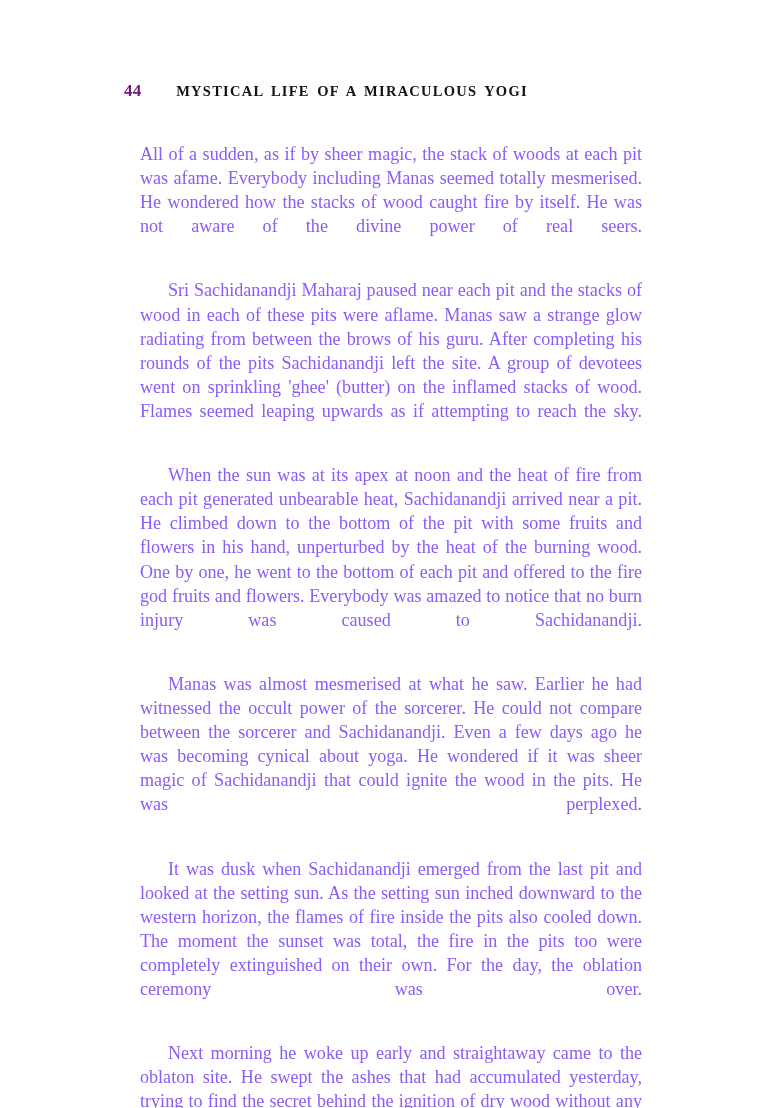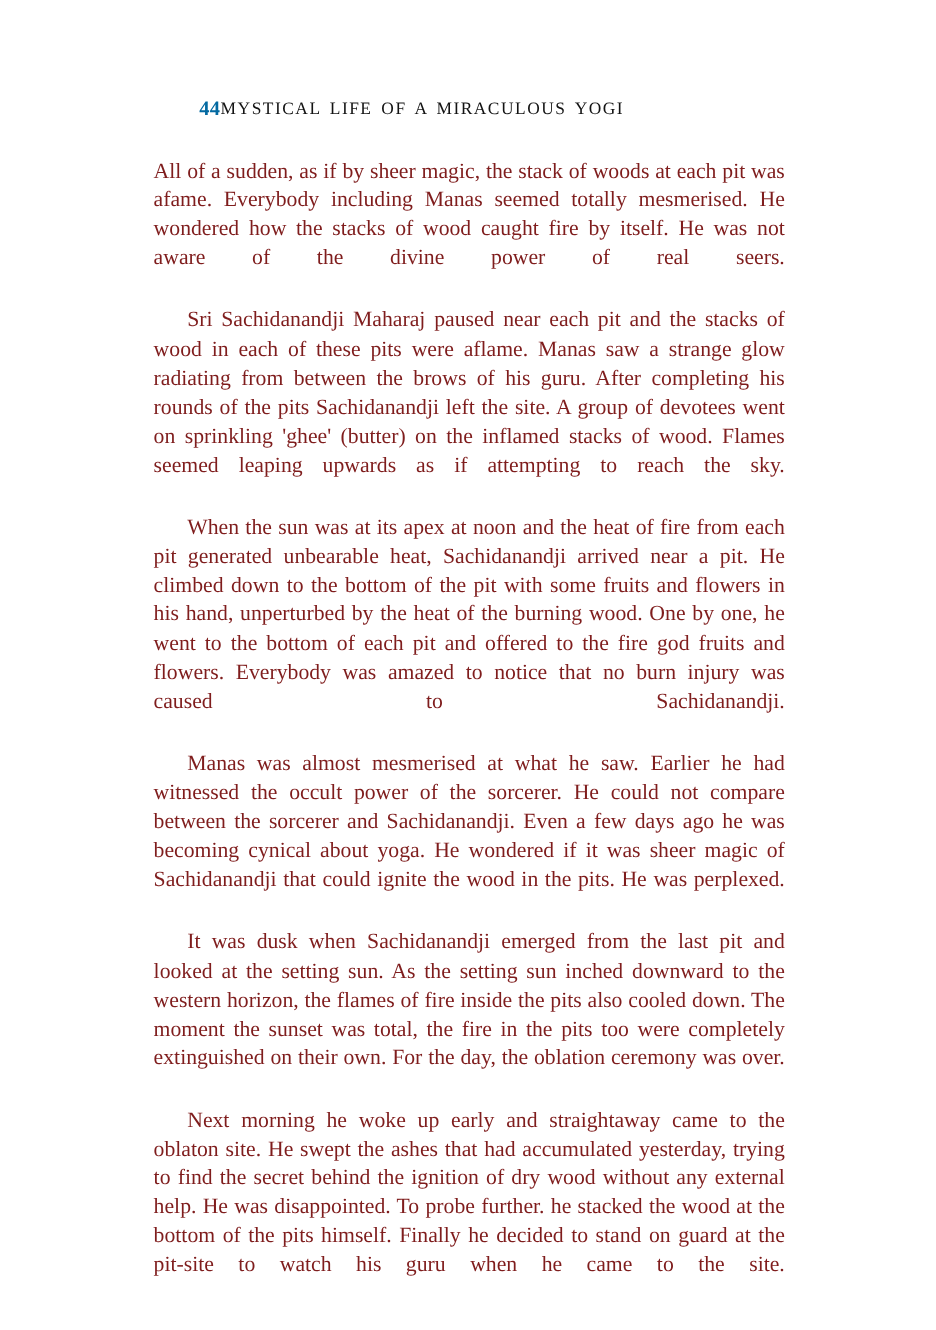--- a/index.html
+++ b/index.html
@@ -31,54 +31,53 @@
     width: 534px;
     height: 22px;
   }
   .folio {
     position: absolute;
     left: 0;
     top: 0;
     font-size: 17px;
     font-weight: 700;
     letter-spacing: 0.2px;
-    color: #0369a1;
+    color: #701a75;
     line-height: 22px;
-    margin-left: 42px;
   }
   .head-title {
     position: absolute;
     left: 0;
     right: 0;
     top: 0;
     text-align: center;
     font-size: 14.5px;
-    font-weight: 400;
+    font-weight: 700;
     letter-spacing: 1.25px;
     word-spacing: 2.5px;
     color: #131313;
     line-height: 22px;
     padding-right: 78px;
   }
 
   
   .body-copy {
     position: absolute;
     left: 124px;
     top: 126px;
     width: 534px;
   }
   .para {
-    margin: 4px;
+    margin: 16px;
     font-size: 18.1px;
     line-height: 24.1px;
     text-align: justify;
     text-justify: inter-word;
     text-indent: 28px;
-    color: #7f1d1d;
+    color: #8b5cf6;
     word-spacing: 0.2px;
     hyphens: none;
   }
   .para:first-child {
     text-indent: 0;
   }
   
   .para::after {
     content: "";
     display: inline-block;

